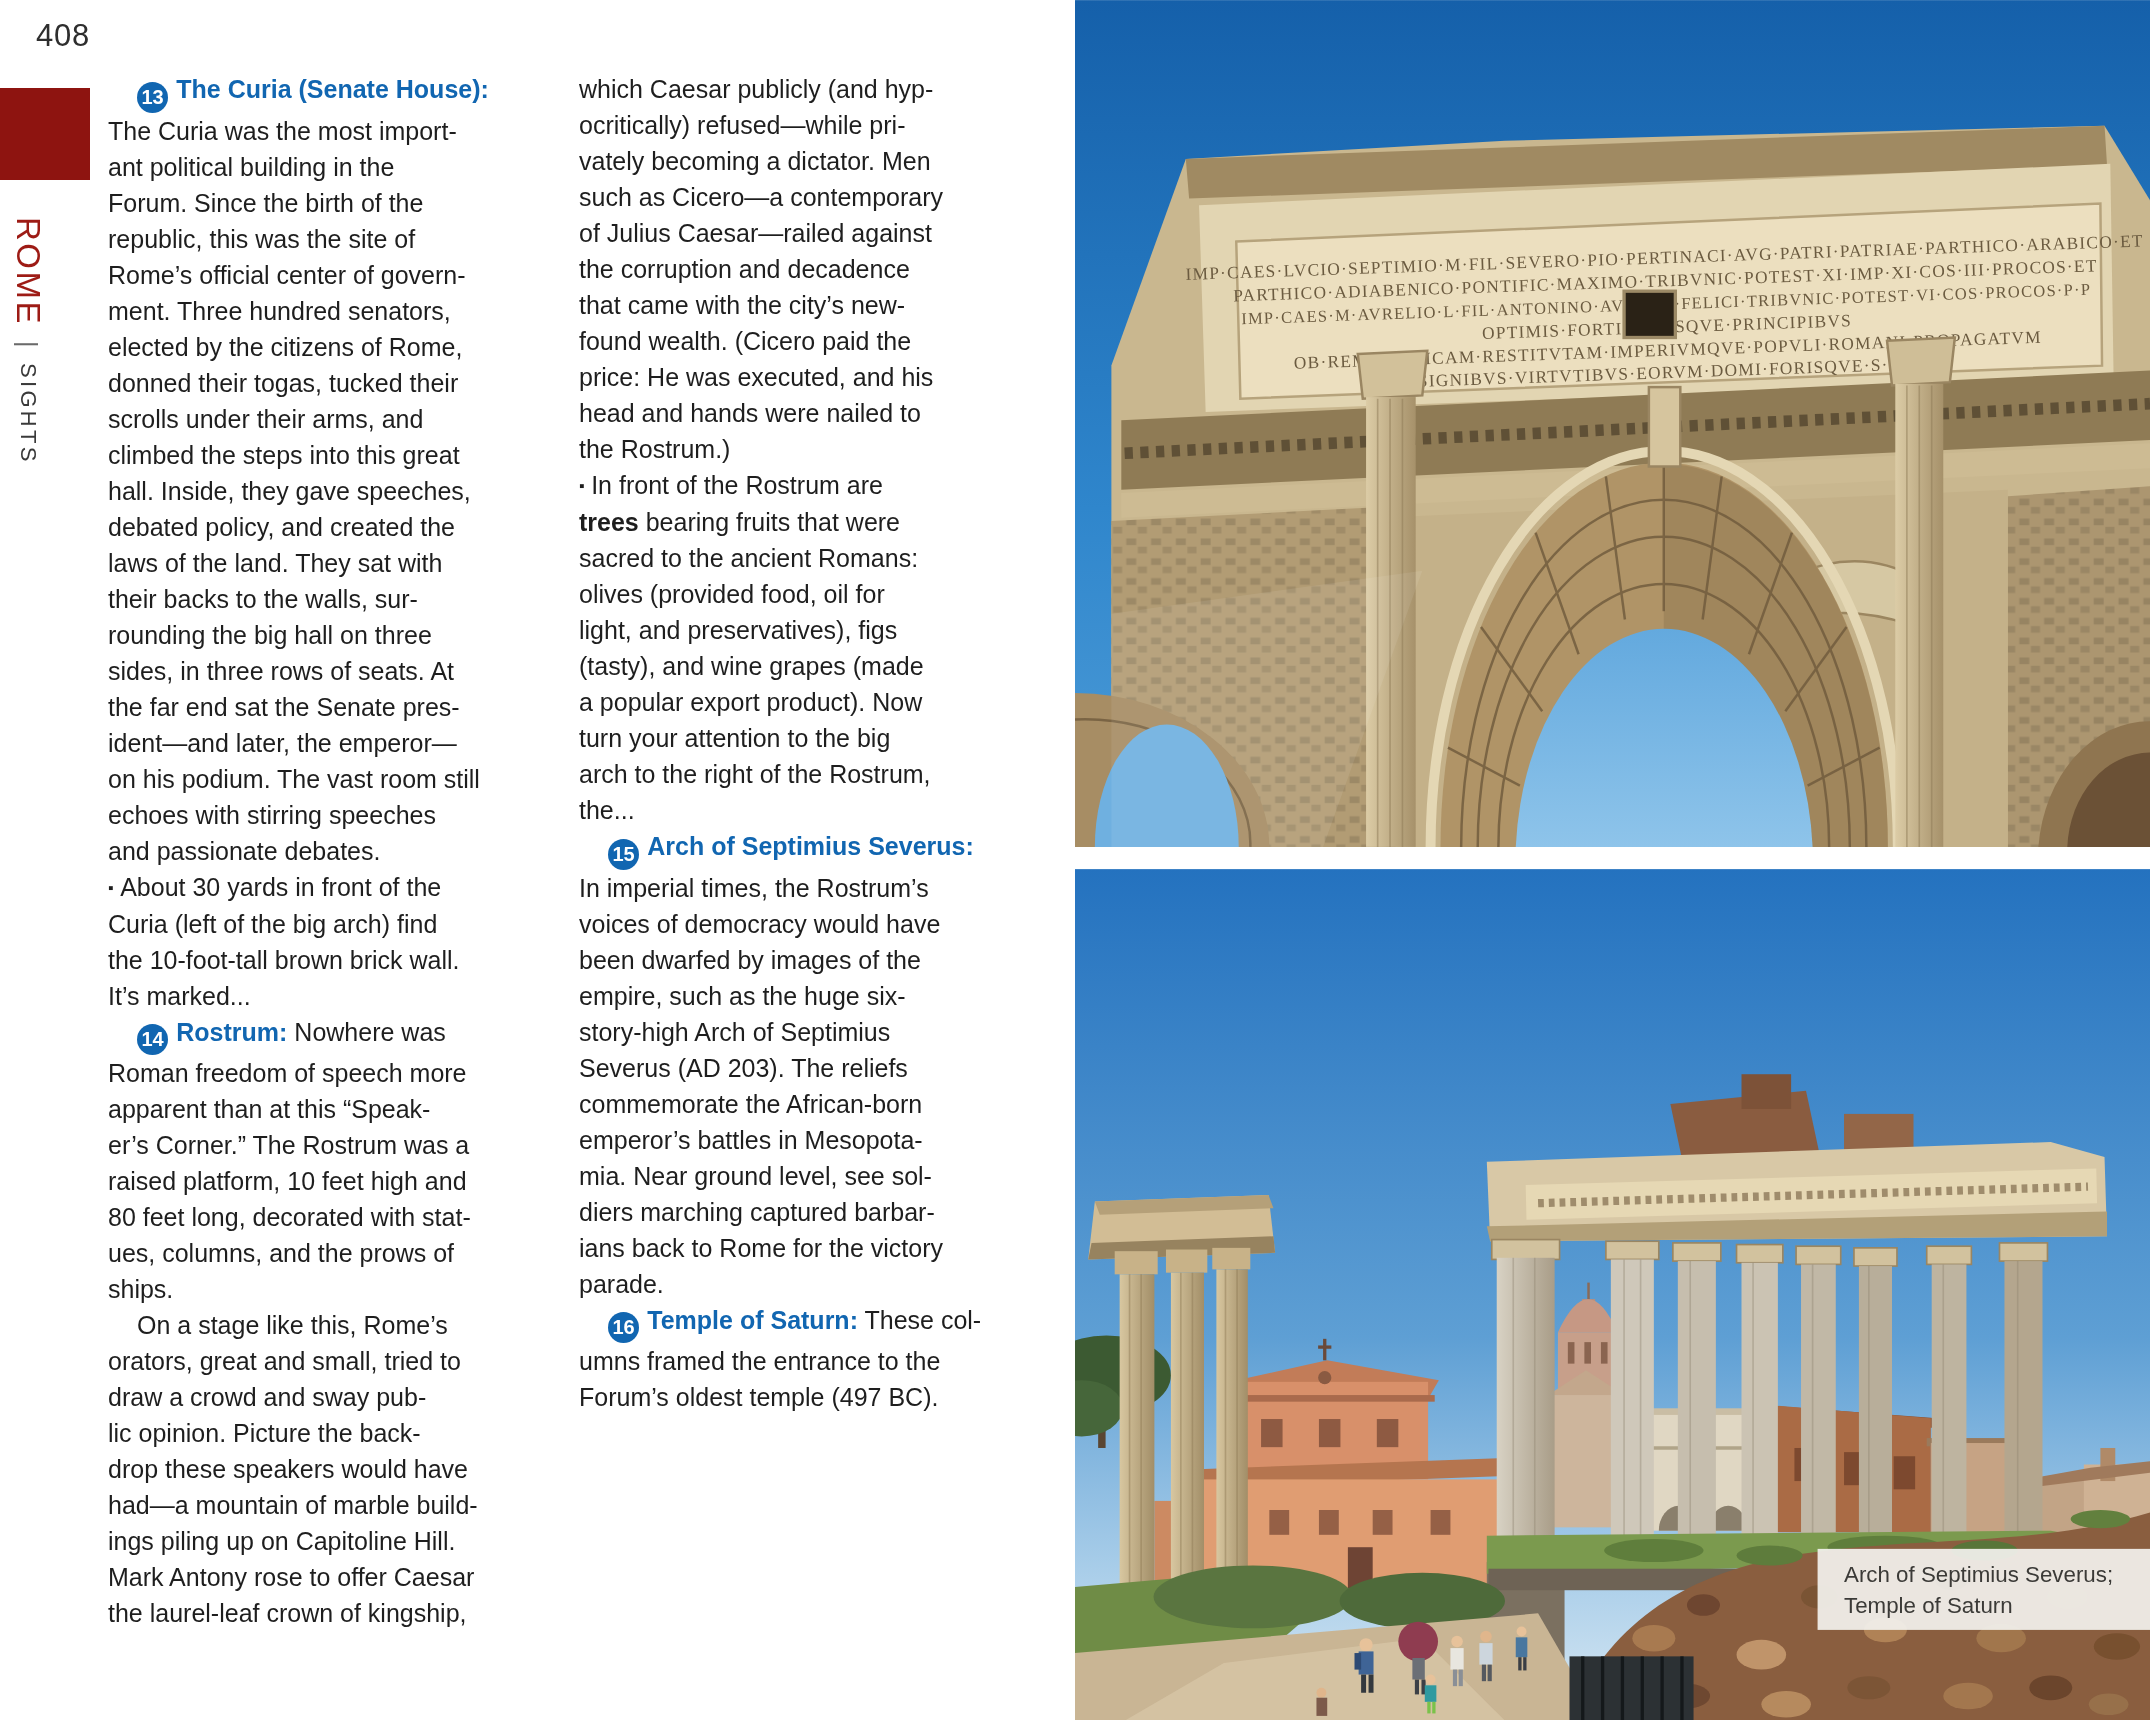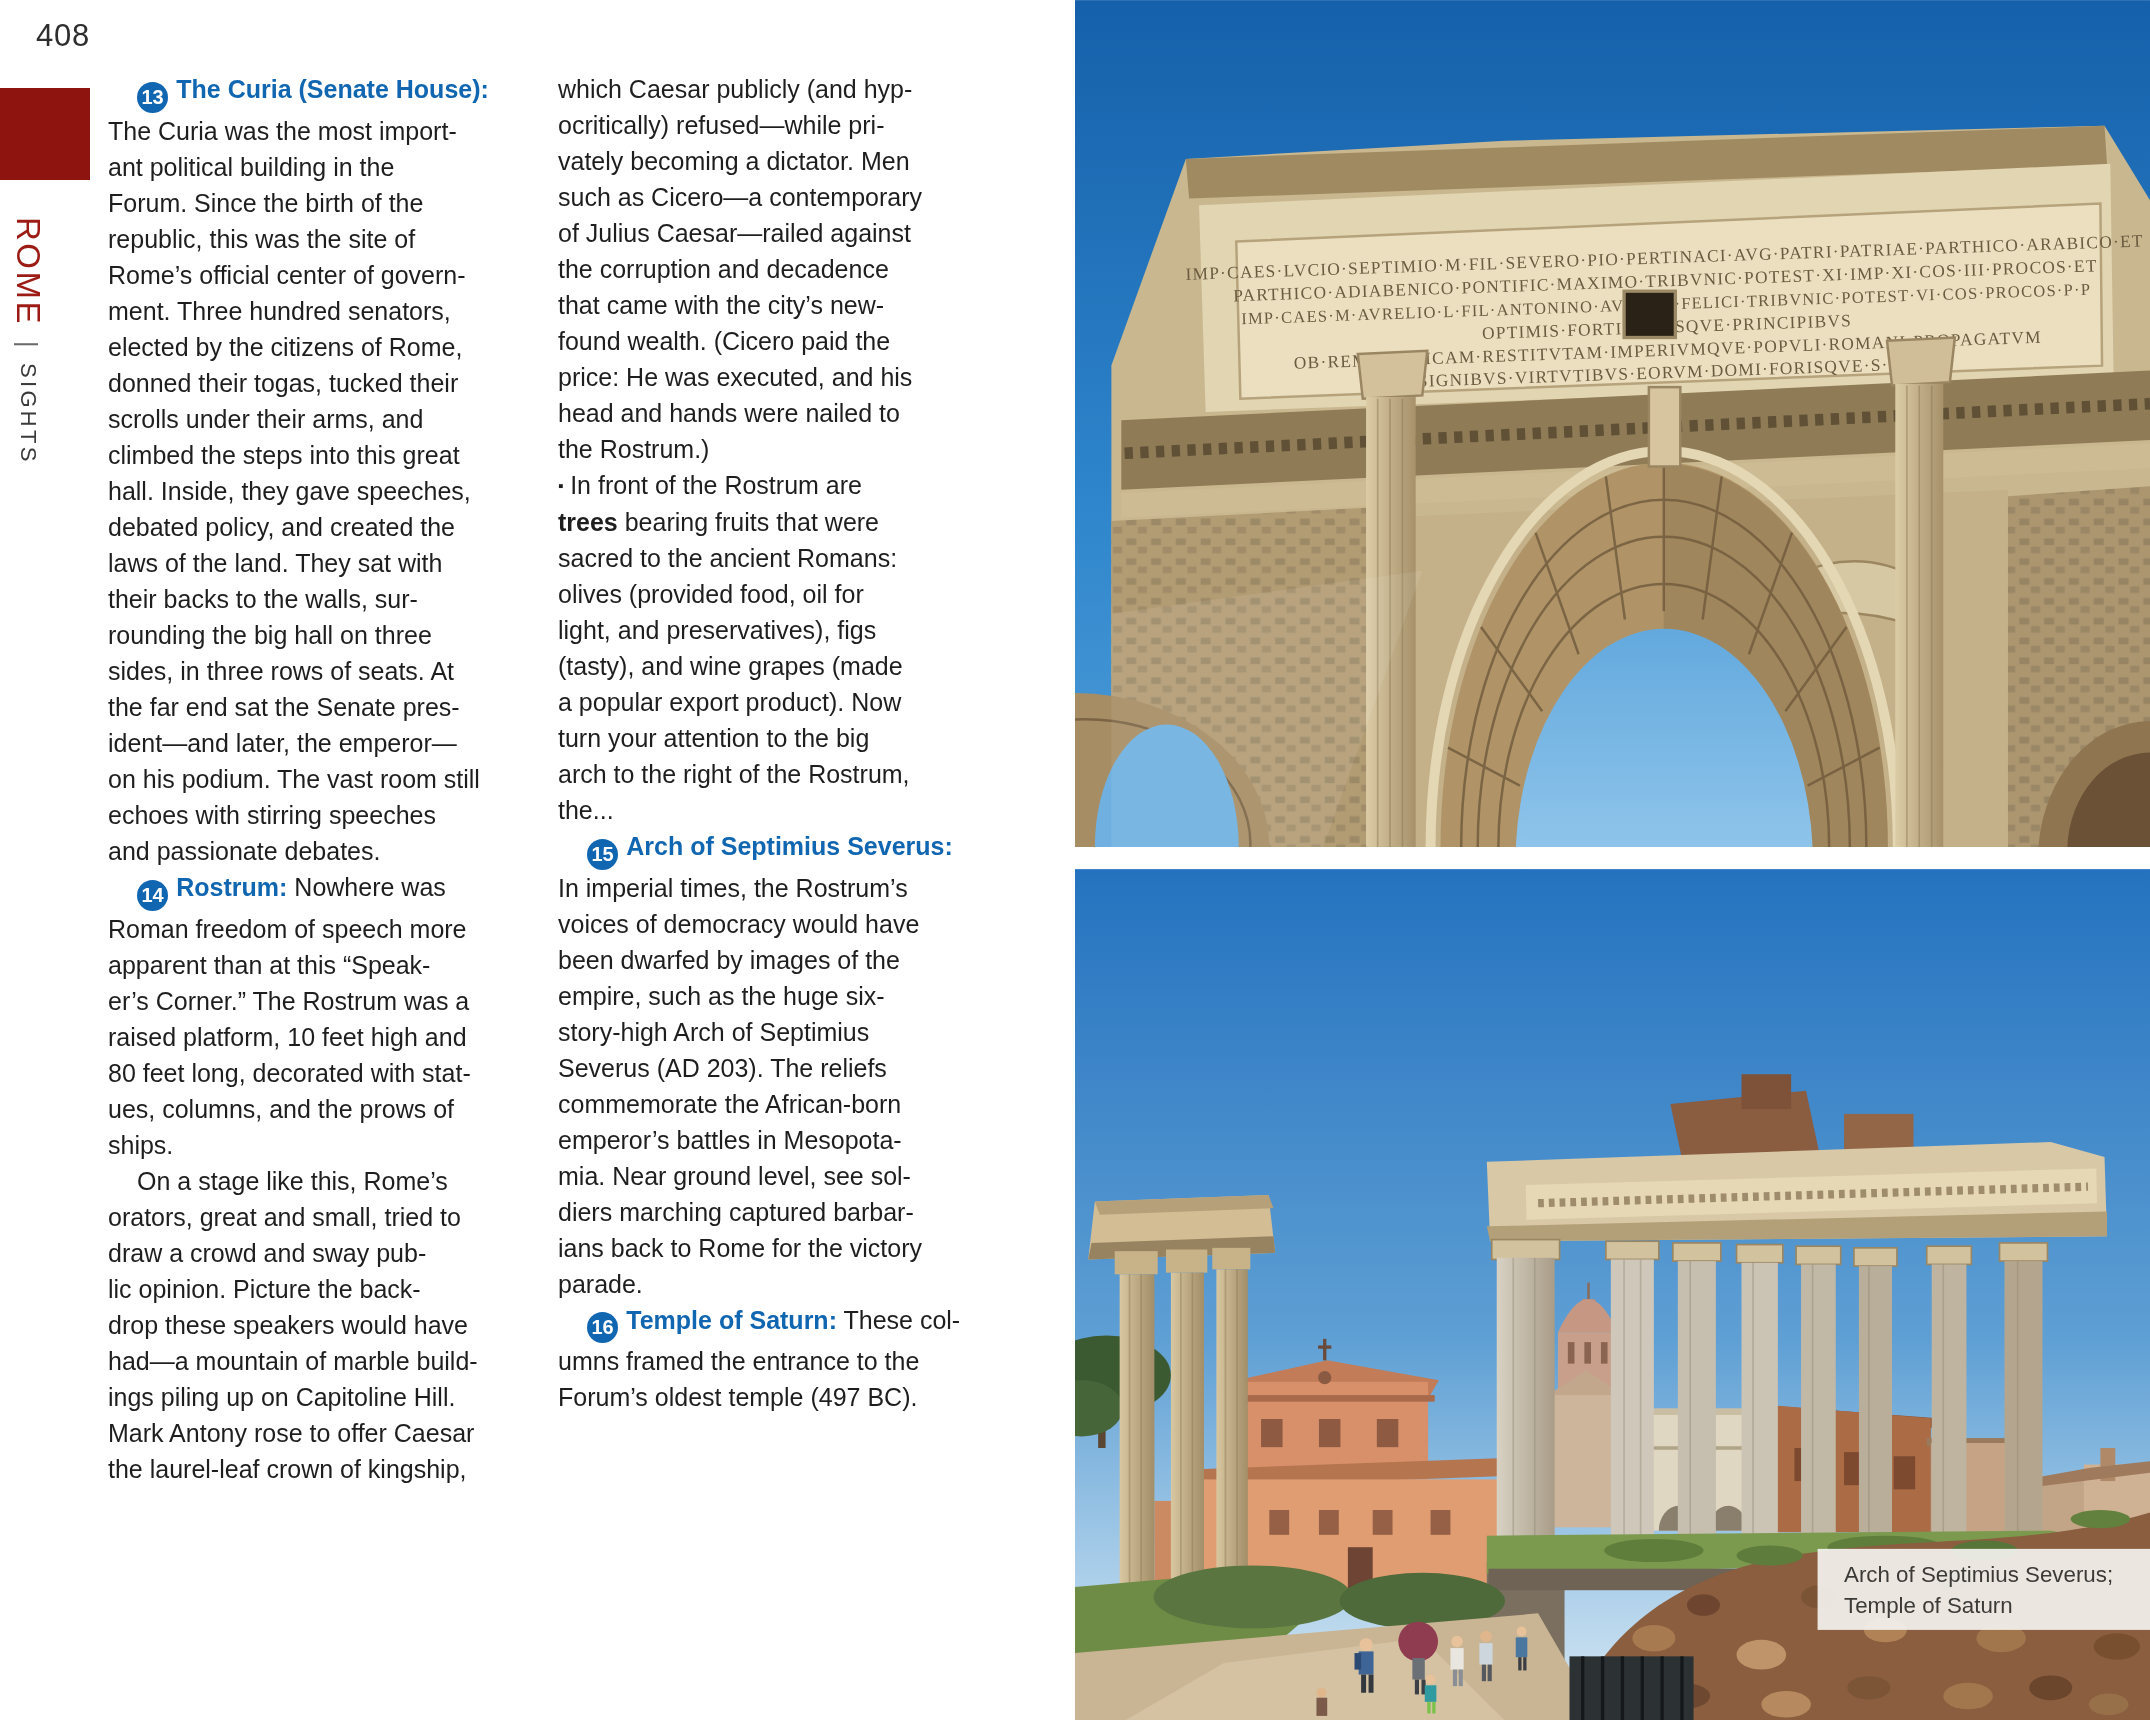--- a/index.html
+++ b/index.html
@@ -11,21 +11,21 @@
     font-family:"Liberation Sans",sans-serif;color:var(--body-text);}
   .page{position:relative;width:2151px;height:1657px;}
 
   .page-number{position:absolute;left:36px;top:18px;font-size:31px;letter-spacing:0.8px;color:#2e2e2e;}
   .red-block{position:absolute;left:0;top:88px;width:90px;height:92px;background:var(--spine-red);}
   .spine{position:absolute;left:11.6px;top:217px;writing-mode:vertical-rl;line-height:1;}
   .spine .rome{font-size:33px;color:var(--rome-red);letter-spacing:2.5px;}
   .spine .sep{font-size:25px;color:#6a6a6a;margin:11.6px 0;}
   .spine .sights{font-size:22px;color:#3a3a3a;letter-spacing:3.3px;}
 
-  .columns{position:absolute;left:108px;top:71px;display:flex;gap:51px;}
+  .columns{position:absolute;left:108px;top:71px;display:flex;gap:72px;}
   .col{width:399px;}
   .para{font-size:25px;line-height:36px;white-space:pre;color:var(--body-text);}
   .para.indent{text-indent:29px;}
   .para .it{}
   .para .bd{font-weight:bold;}
   .para .bullet{display:inline-block;font-size:15.7px;vertical-align:3.3px;margin-right:6.6px;font-style:normal;}
   .para .num{display:inline-block;width:31px;height:31px;border-radius:50%;background:var(--accent-blue);
     color:#fff;font-weight:bold;font-size:20px;line-height:31px;text-align:center;
     margin-right:8.3px;vertical-align:-5.8px;text-indent:0;}
   .para .heading{font-weight:bold;color:var(--accent-blue);}
@@ -68,20 +68,24 @@
 debated policy, and created the
 laws of the land. They sat with
 their backs to the walls, sur-
 rounding the big hall on three
 sides, in three rows of seats. At
 the far end sat the Senate pres-
 ident—and later, the emperor—
 on his podium. The vast room still
 echoes with stirring speeches
 and passionate debates.</span></p>
+        <p class="para"><span class="bullet">▪</span><span class="it ">About 30 yards in front of the
+Curia (left of the big arch) find
+the 10-foot-tall brown brick wall.
+It’s marked...</span></p>
         <p class="para indent"><span class="num">14</span><span class="heading">Rostrum:</span><span class=""> Nowhere was
 Roman freedom of speech more
 apparent than at this “Speak-
 er’s Corner.” The Rostrum was a
 raised platform, 10 feet high and
 80 feet long, decorated with stat-
 ues, columns, and the prows of
 ships.</span></p>
         <p class="para indent"><span class="">On a stage like this, Rome’s
 orators, great and small, tried to

